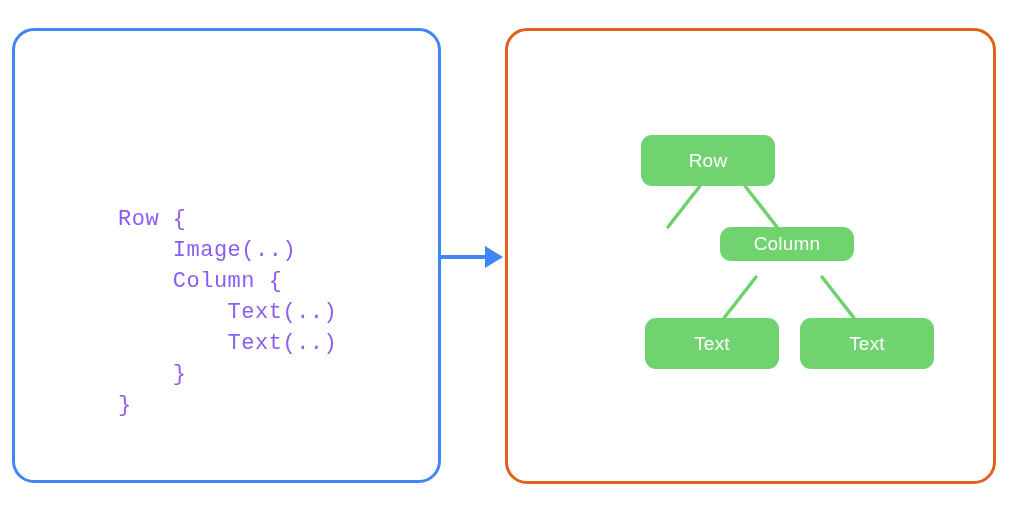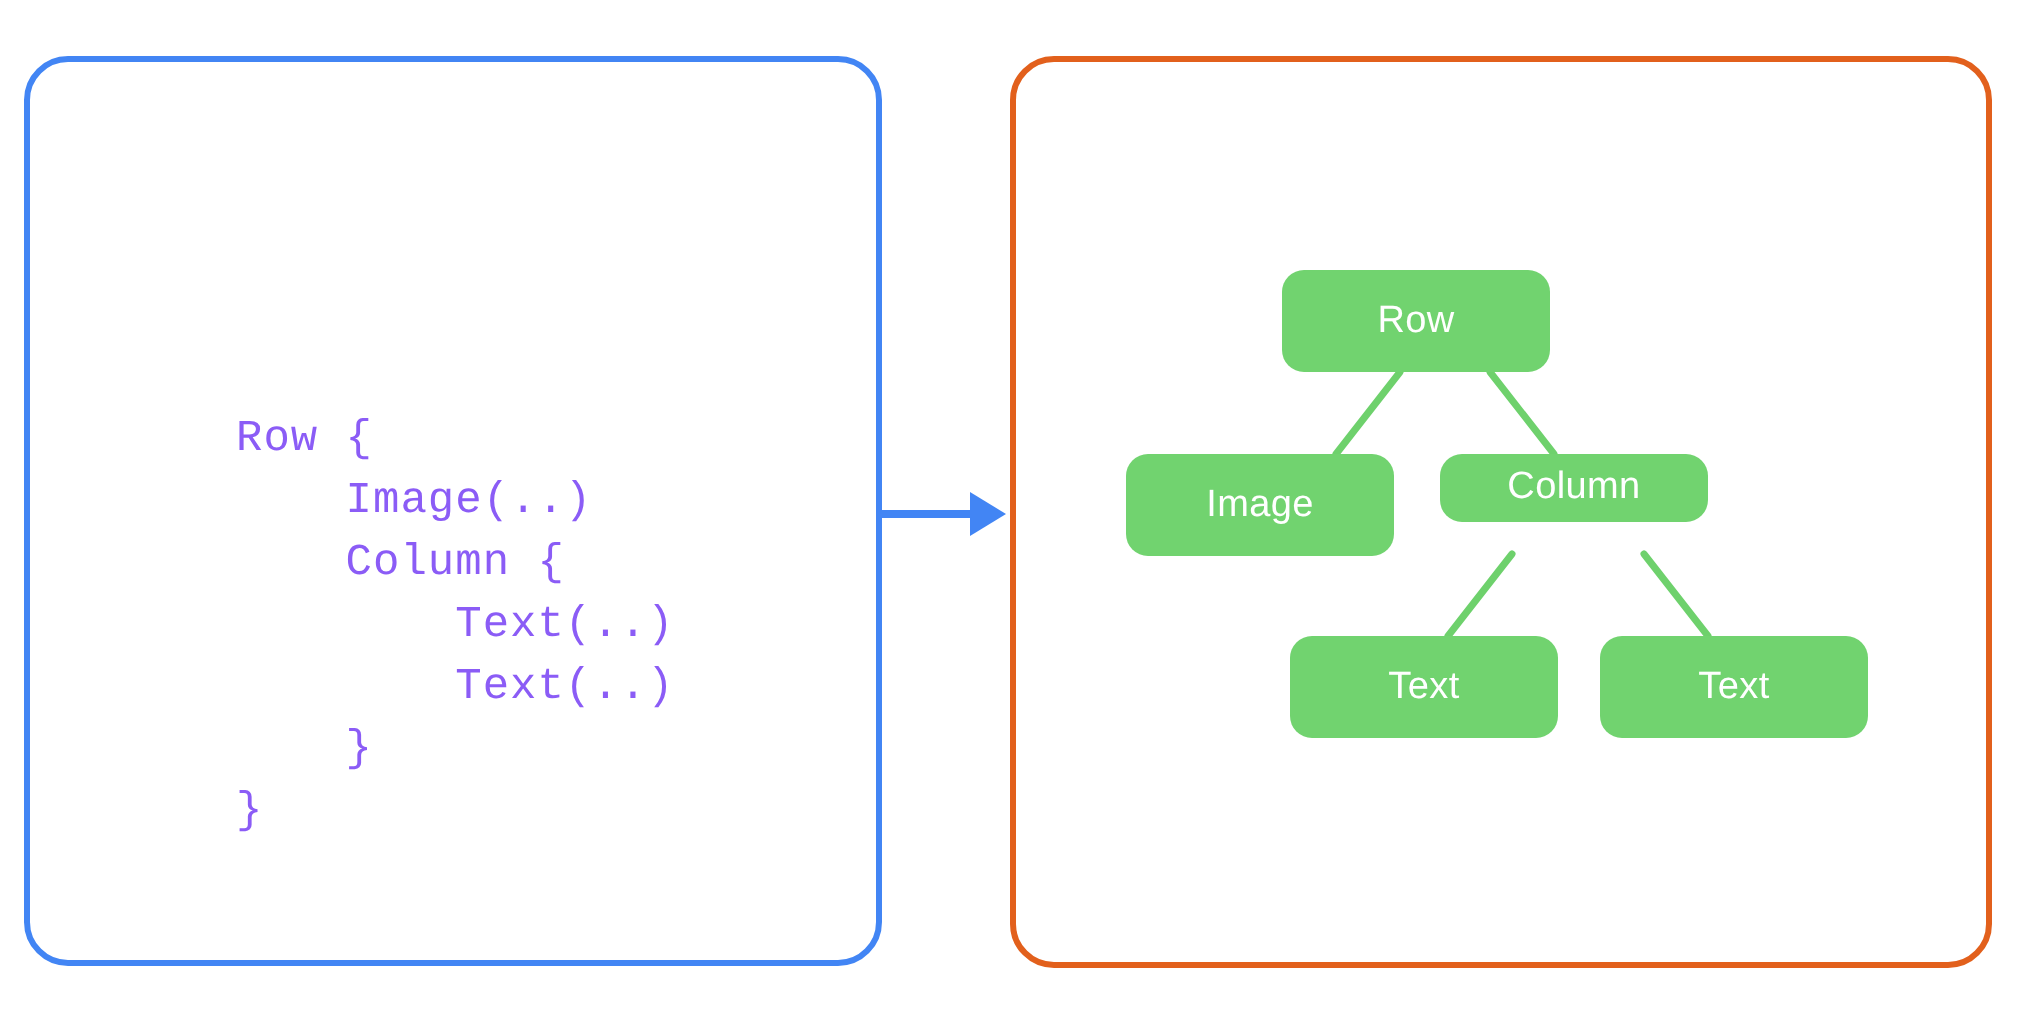--- a/index.html
+++ b/index.html
@@ -120,18 +120,17 @@
   <svg id="tree-svg" viewBox="0 0 491 456">
     <g stroke="#6ed16c" stroke-width="3.5" stroke-linecap="round" fill="none">
       <line x1="195" y1="158" x2="163" y2="199"></line>
       <line x1="240" y1="158" x2="272" y2="199"></line>
       <line x1="251" y1="249" x2="219" y2="290"></line>
       <line x1="317" y1="249" x2="349" y2="290"></line>
     </g>
   </svg>
 
   <div id="node-row" class="node">Row</div>
-  <div id="node-image" class="node">Image</div>
   <div id="node-column" class="node">Column</div>
   <div id="node-text-1" class="node">Text</div>
   <div id="node-text-2" class="node">Text</div>
 
 </div>
 
 </body></html>

